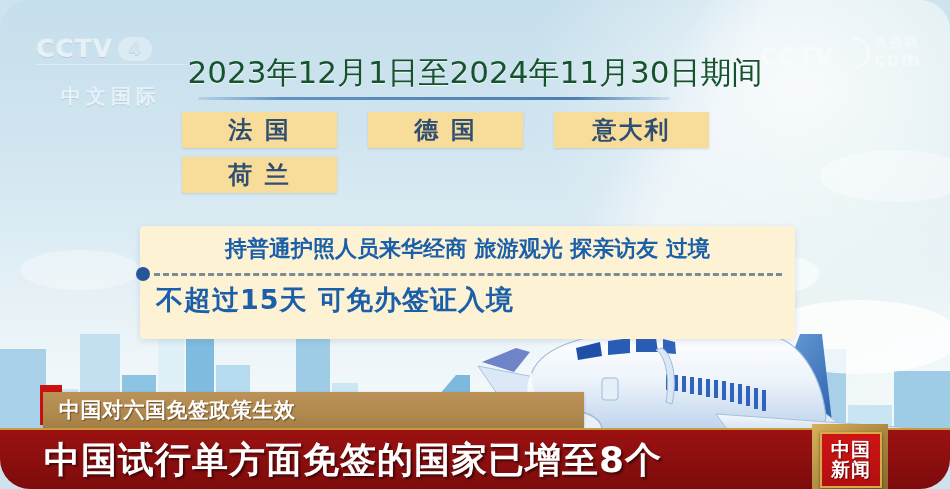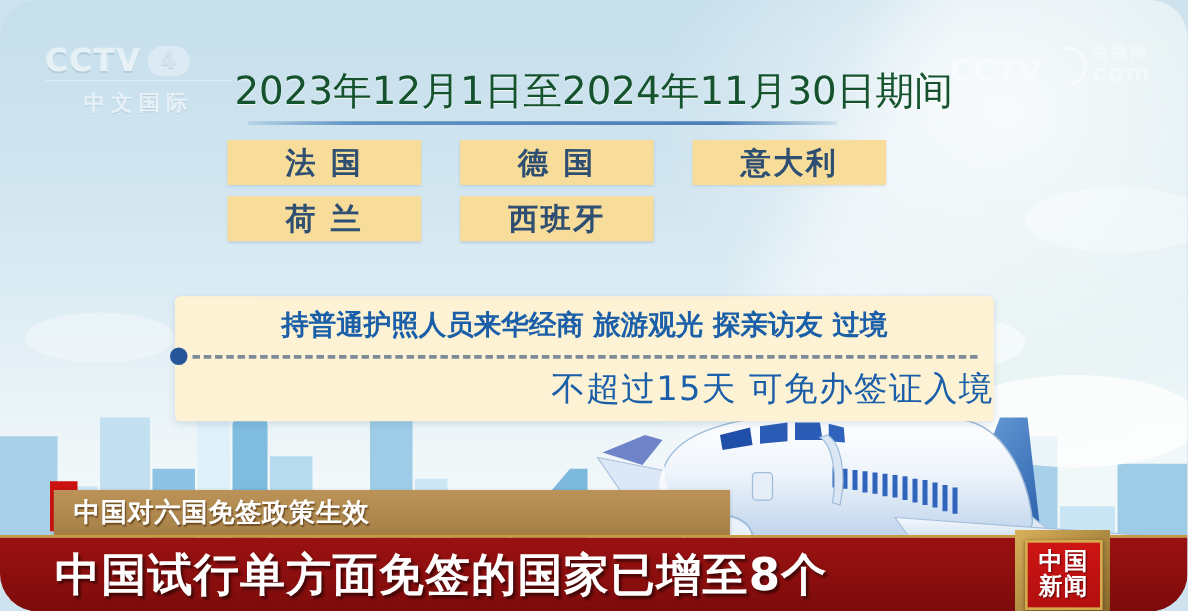--- a/index.html
+++ b/index.html
@@ -40,23 +40,23 @@
     text-shadow:0 1px 0 rgba(120,150,170,.55), 0 0 2px rgba(255,255,255,.9);
     display:flex;align-items:center;gap:5px;line-height:1;
   }
   .cctv-num{
     display:inline-flex;align-items:center;justify-content:center;
     width:34px;height:24px;border-radius:12px;
     background:rgba(255,255,255,.62);color:#dfeaf0;font-size:19px;font-weight:700;
     text-shadow:0 1px 0 rgba(130,160,180,.6);
   }
   .cctv-sub{
-    margin-top:3px;font-size:17px;letter-spacing:5px;color:#ffffff;font-weight:700;
+    margin-top:3px;font-size:20px;letter-spacing:5px;color:#ffffff;font-weight:700;
     text-shadow:0 1px 0 rgba(120,150,170,.5);
-    border-top:1px solid rgba(255,255,255,.6);padding-top:6px;width:150px;text-align:center;
+    border-top:1px solid rgba(255,255,255,.6);padding-top:18px;width:150px;text-align:center;
   }
   .watermark{
     position:absolute;right:20px;top:36px;width:170px;height:46px;opacity:.42;
     color:#ffffff;
   }
   .wm-row{display:flex;align-items:flex-end;gap:4px;}
   .wm-cctv{font-size:24px;font-weight:700;letter-spacing:1px;line-height:1;}
   .wm-circ{
     width:26px;height:26px;border:3px solid #ffffff;border-radius:50%;
     border-left-color:transparent;border-bottom-color:transparent;transform:rotate(35deg);
@@ -82,39 +82,39 @@
   .badge-row{display:flex;gap:31px;margin-bottom:9px;}
   .badge{
     width:155px;height:36px;background:#f8dc9a;
     display:flex;align-items:center;justify-content:center;
     color:#2e4f72;font-size:24px;font-weight:700;letter-spacing:2px;
     box-shadow:0 1px 2px rgba(60,90,120,.18);
   }
 
   
   .info-panel{
-    position:absolute;left:140px;top:237px;width:655px;height:100px;
+    position:absolute;left:140px;top:226px;width:655px;height:113px;
     background:#fdf2d4;border-radius:4px;
     box-shadow:0 2px 6px rgba(70,110,150,.18);
   }
   .info-line1{
     position:absolute;left:0;top:8px;width:655px;text-align:center;
     font-size:22px;font-weight:700;color:#1a5fa8;
   }
   .info-dash{
     position:absolute;left:14px;top:47px;width:628px;height:0;
     border-top:3px dashed #7c8b96;
   }
   .info-dot{
     position:absolute;left:-4px;top:41px;width:14px;height:14px;border-radius:50%;
     background:#27559a;
   }
   .info-line2{
-    position:absolute;left:0;top:56px;width:655px;text-align:right;
-    font-size:27px;font-weight:400;color:#1a5fa8;letter-spacing:1px;
+    position:absolute;left:0;top:56px;width:655px;text-align:left;
+    font-size:27px;font-weight:700;color:#1a5fa8;letter-spacing:1px;padding-left:16px;
   }
 
   
   .plane{position:absolute;left:470px;top:318px;width:480px;height:135px;}
 
   
   .sub-red{
     position:absolute;left:40px;top:385px;width:22px;height:40px;background:#cc1111;
   }
   .sub-bar{
@@ -286,21 +286,20 @@
   <div class="title-rule"></div>
 
   <div class="badges">
     <div class="badge-row">
       <div class="badge">法 国</div>
       <div class="badge">德 国</div>
       <div class="badge">意大利</div>
     </div>
     <div class="badge-row">
       <div class="badge">荷 兰</div>
-      <div class="badge">西班牙</div>
     </div>
   </div>
 
   <div class="info-panel">
     <div class="info-line1">持普通护照人员来华经商 旅游观光 探亲访友 过境</div>
     <div class="info-dash"></div>
     <div class="info-dot"></div>
     <div class="info-line2">不超过15天  可免办签证入境</div>
   </div>
 

